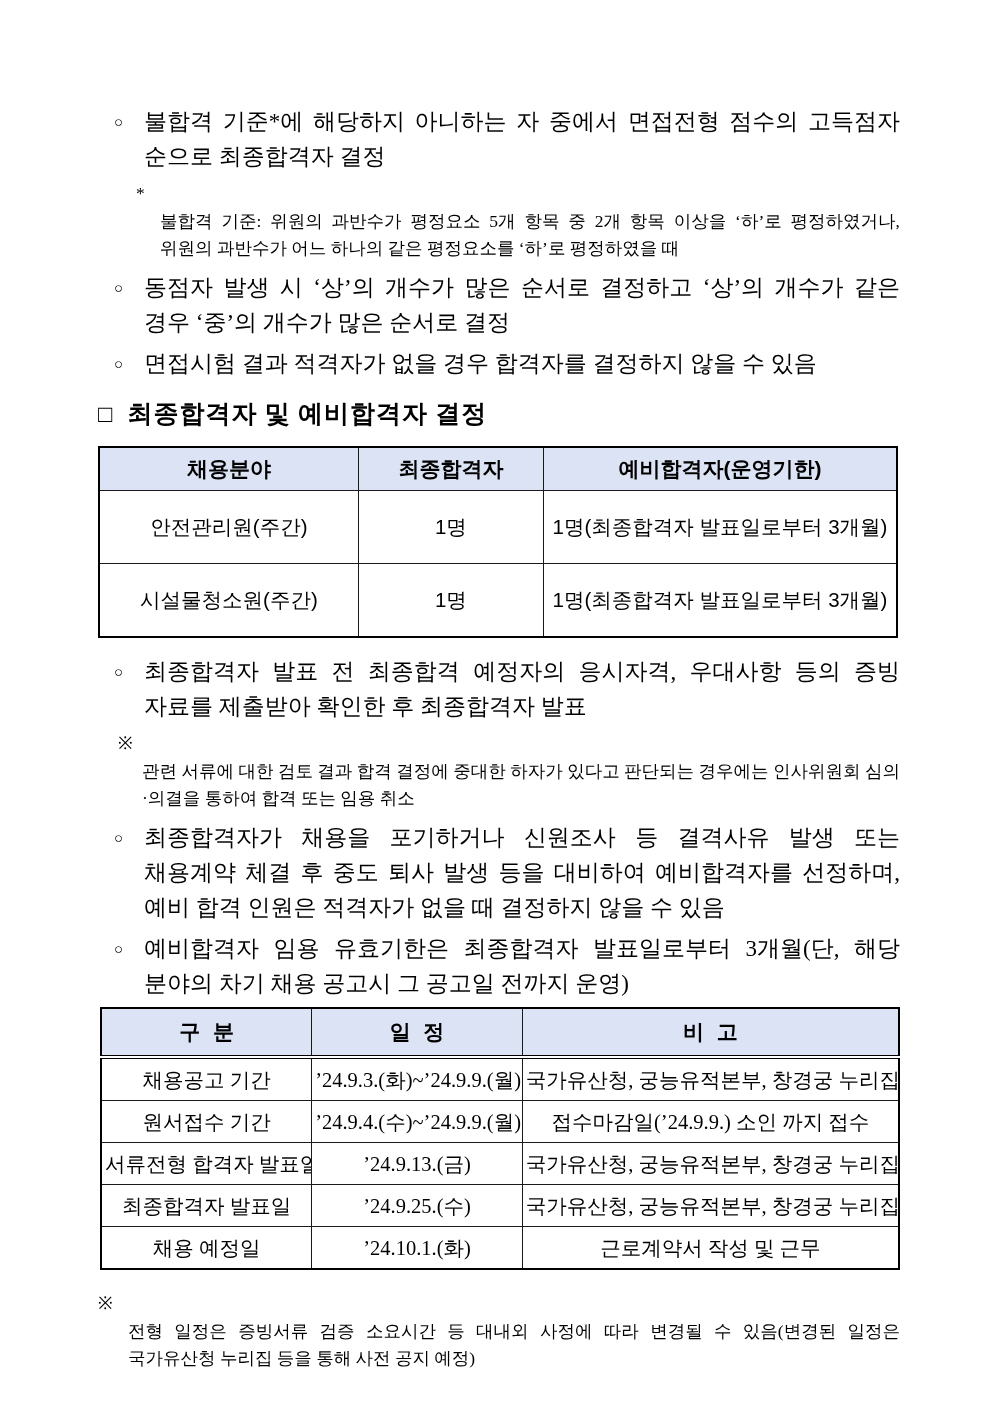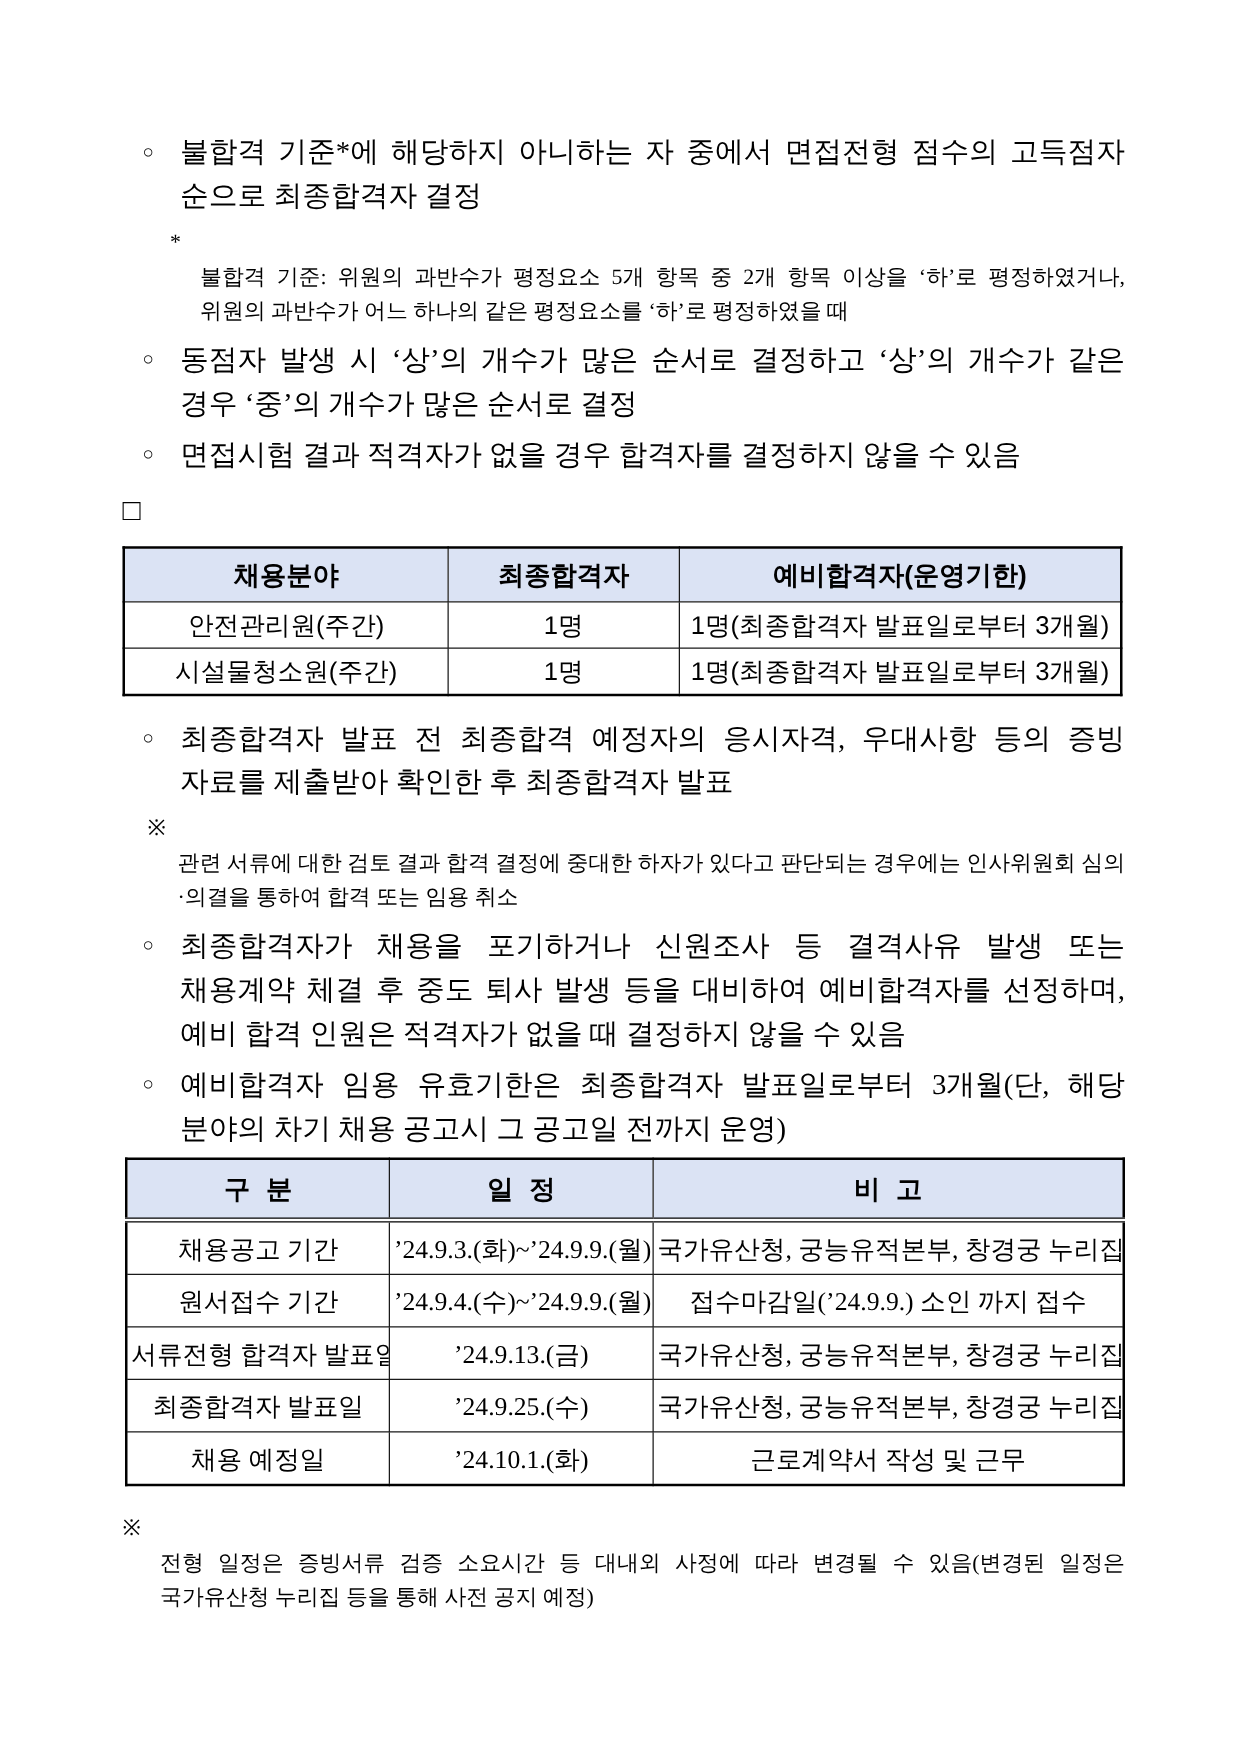--- a/index.html
+++ b/index.html
@@ -39,21 +39,21 @@
   
   table { border-collapse:collapse; width:800px; table-layout:fixed;
           border:2px solid #000; }
   th,td { border:1px solid #1a1a1a; text-align:center; vertical-align:middle;
           overflow:hidden; white-space:nowrap; }
   thead th { background:#dbe3f4;
              font-family:"Liberation Sans","DejaVu Sans",sans-serif;
              font-size:21px; font-weight:bold; padding:7px 4px; }
   .t1 { margin:0 0 16px 0;border-radius:24px; }
   .t1 td { font-family:"Liberation Sans","DejaVu Sans",sans-serif;
-           font-size:20.5px; padding:4px 3px; }
+           font-size:20.5px; padding:22px 3px; }
   .t2 { margin:0 0 0 2px; }
   .t2 thead th { padding:9px 4px; border-bottom:4px double #000;font-family:Liberation Mono, monospace; }
   .t2 td { font-size:20.5px; padding:6.5px 3px; }
 </style>
 </head>
 <body>
 
 <div class="page">
 
   <div class="bullet">
@@ -71,20 +71,21 @@
     <div class="btext">동점자 발생 시 ‘상’의 개수가 많은 순서로 결정하고 ‘상’의 개수가 같은 경우 ‘중’의 개수가 많은 순서로 결정</div>
   </div>
 
   <div class="bullet">
     <span class="marker">○</span>
     <div class="btext">면접시험 결과 적격자가 없을 경우 합격자를 결정하지 않을 수 있음</div>
   </div>
 
   <div class="box-heading">
     <span class="sq">□</span>
+    <span>최종합격자 및 예비합격자 결정</span>
   </div>
 
   <table class="t1">
     <colgroup>
         <col style="width:32.5%">
         <col style="width:23.2%">
         <col style="width:44.3%">
       </colgroup>
     <thead>
       <tr>

